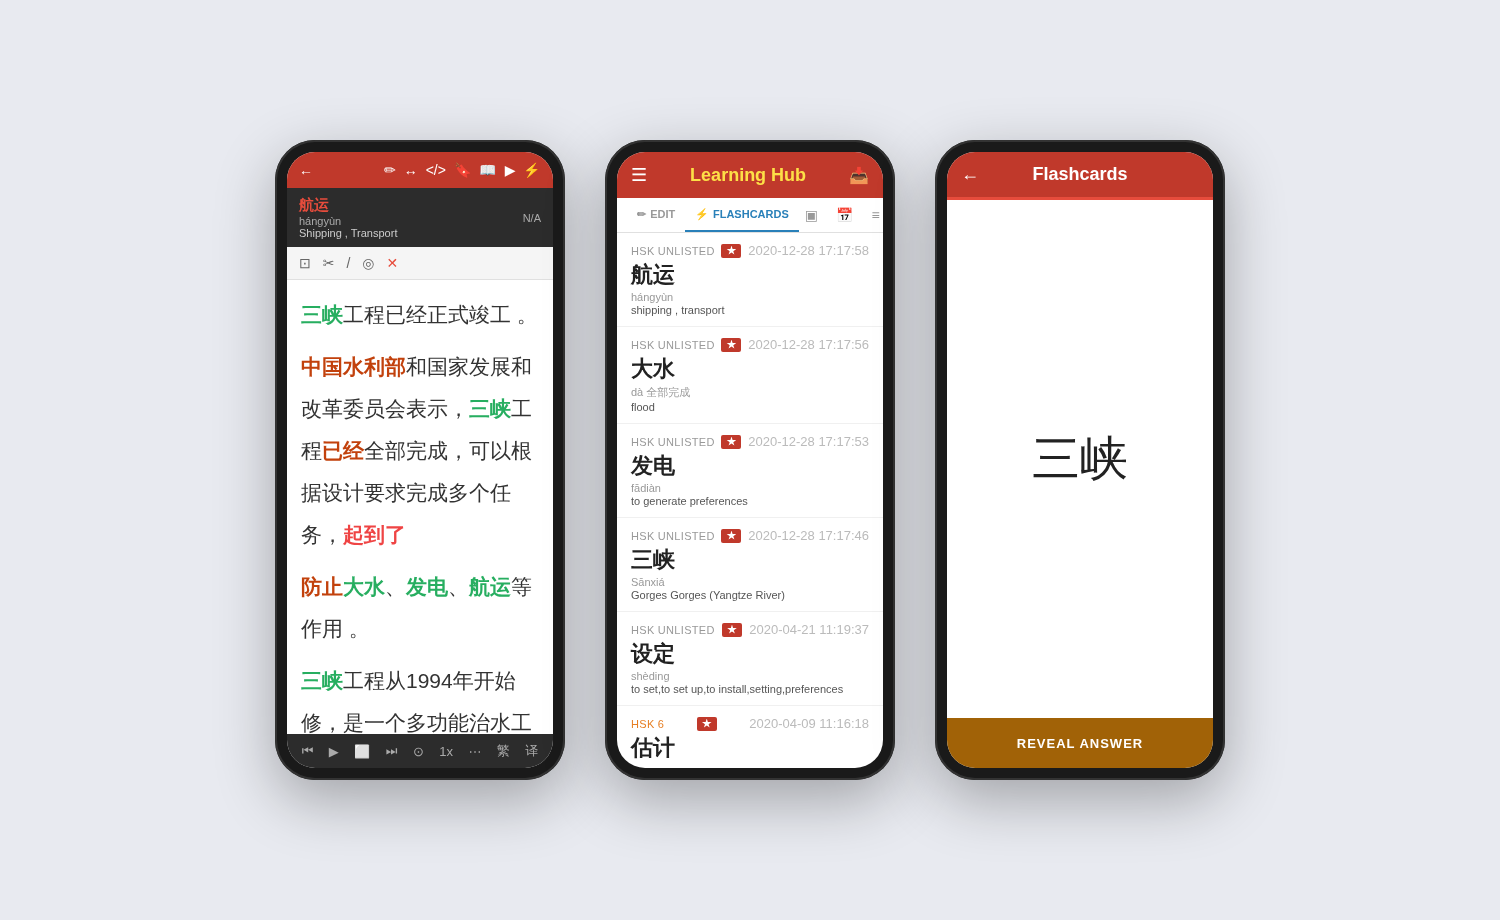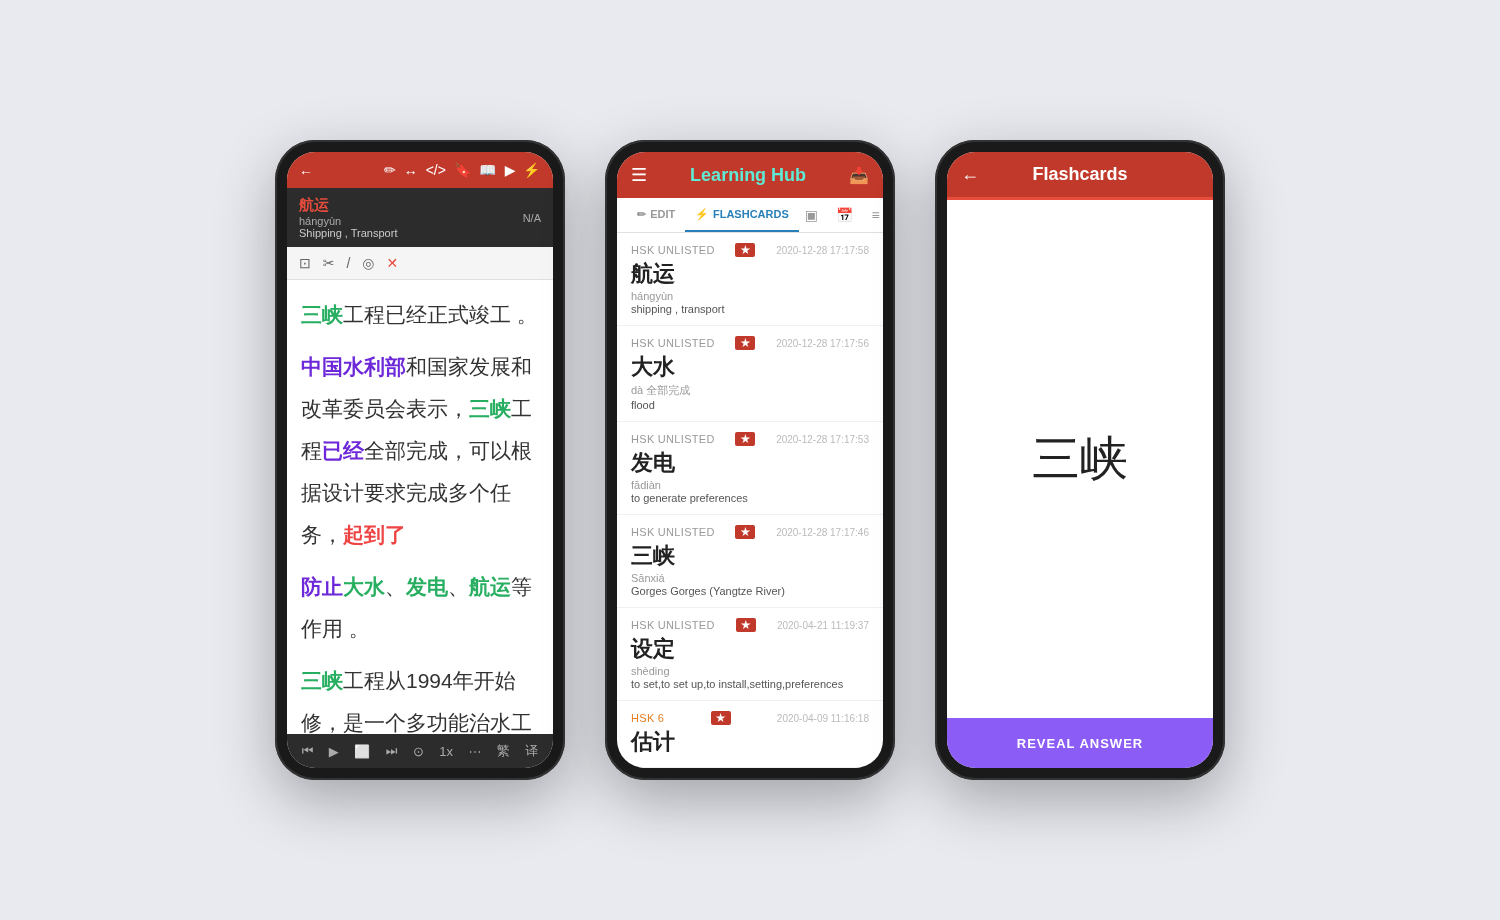--- a/index.html
+++ b/index.html
@@ -105,21 +105,21 @@
       padding: 14px;
       overflow-y: auto;
       font-size: 21px;
       line-height: 2;
       color: #333;
     }
     .reader-content p {
       margin-bottom: 10px;
     }
     .hl-green { color: #27ae60; font-weight: bold; }
-    .hl-red { color: #6d28d9; font-weight: bold; }
+    .hl-red { color: #c2410c; font-weight: bold; }
     .hl-blue { color: #ef4444; font-weight: bold; }
     .reader-footer {
       background: #2c2c2c;
       padding: 8px 10px;
       display: flex;
       gap: 6px;
       align-items: center;
       justify-content: space-around;
       flex-shrink: 0;
     }
@@ -131,21 +131,21 @@
     
     .hub-header {
       background: #c0392b;
       padding: 12px 14px;
       display: flex;
       align-items: center;
       justify-content: space-between;
       flex-shrink: 0;
     }
     .hub-title {
-      color: #5eead4;
+      color: #fde047;
       font-size: 18px;
       font-weight: bold;
     }
     .hub-tabs {
       display: flex;
       gap: 0;
       padding: 0 10px;
       border-bottom: 1px solid #e0e0e0;
       background: #fff;
       flex-shrink: 0;
@@ -192,21 +192,21 @@
       margin-bottom: 2px;
     }
     .word-item-tag {
       font-size: 11px;
       color: #999;
       text-transform: uppercase;
       letter-spacing: 0.3px;
     }
     .word-item-tag.hsk6 { color: #e67e22; }
     .word-item-date {
-      font-size: 10px;
+      font-size: 13px;
       color: #bbb;
     }
     .word-item-row2 {
       display: flex;
       align-items: center;
       gap: 8px;
     }
     .word-item-chinese {
       font-size: 22px;
       font-weight: bold;
@@ -263,21 +263,21 @@
       align-items: center;
       justify-content: center;
       background: #fff;
     }
     .flash-word {
       font-size: 48px;
       font-weight: normal;
       color: #222;
     }
     .flash-footer {
-      background: #8b5cf6;
+      background: #a16207;
       padding: 16px;
       text-align: center;
       cursor: pointer;
       flex-shrink: 0;
     }
     .flash-footer-text {
       color: white;
       font-size: 13px;
       font-weight: bold;
       letter-spacing: 1px;

